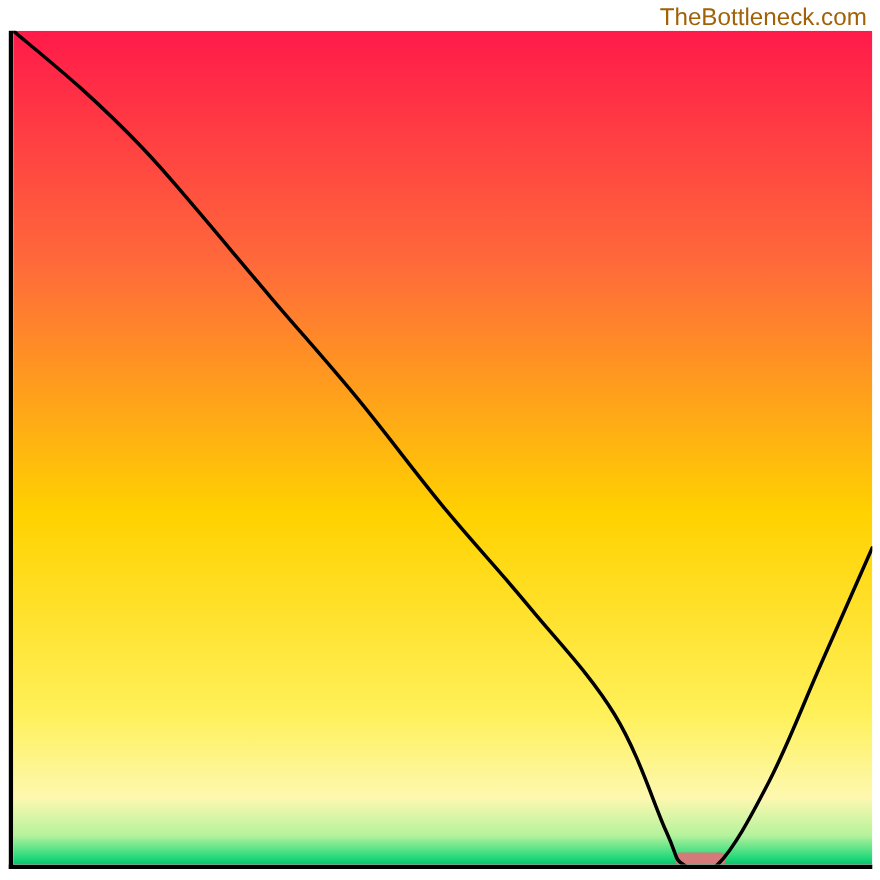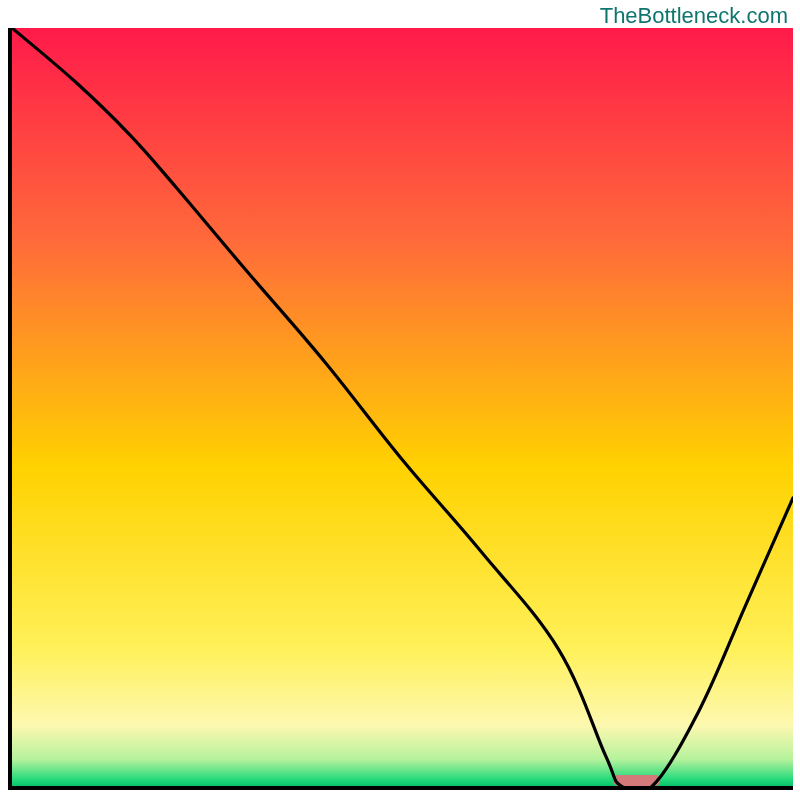--- a/index.html
+++ b/index.html
@@ -9,21 +9,21 @@
     background: #ffffff;
     font-family: Arial, Helvetica, sans-serif;
     position: relative;
   }
   .watermark {
     position: absolute;
     top: 3px;
     right: 12px;
     font-size: 22px;
     font-weight: 500;
-    color: #0f766e;
+    color: #a16207;
     user-select: none;
   }
   .plot-wrapper {
     position: absolute;
     left: 8px;
     top: 28px;
     width: 785px;
     height: 762px;
     border-left: 4px solid #000;
     border-bottom: 4px solid #000;

